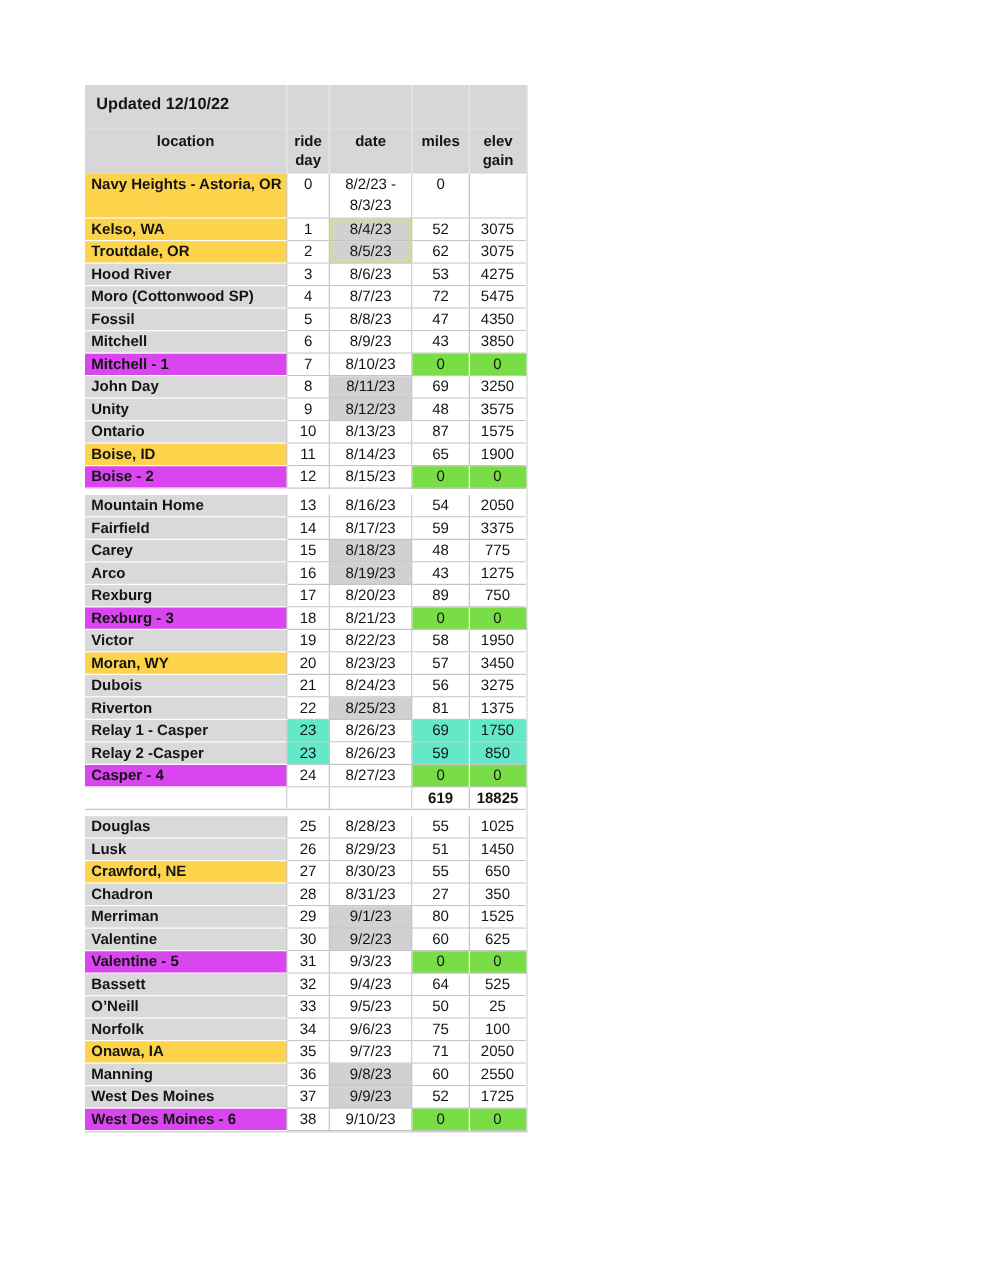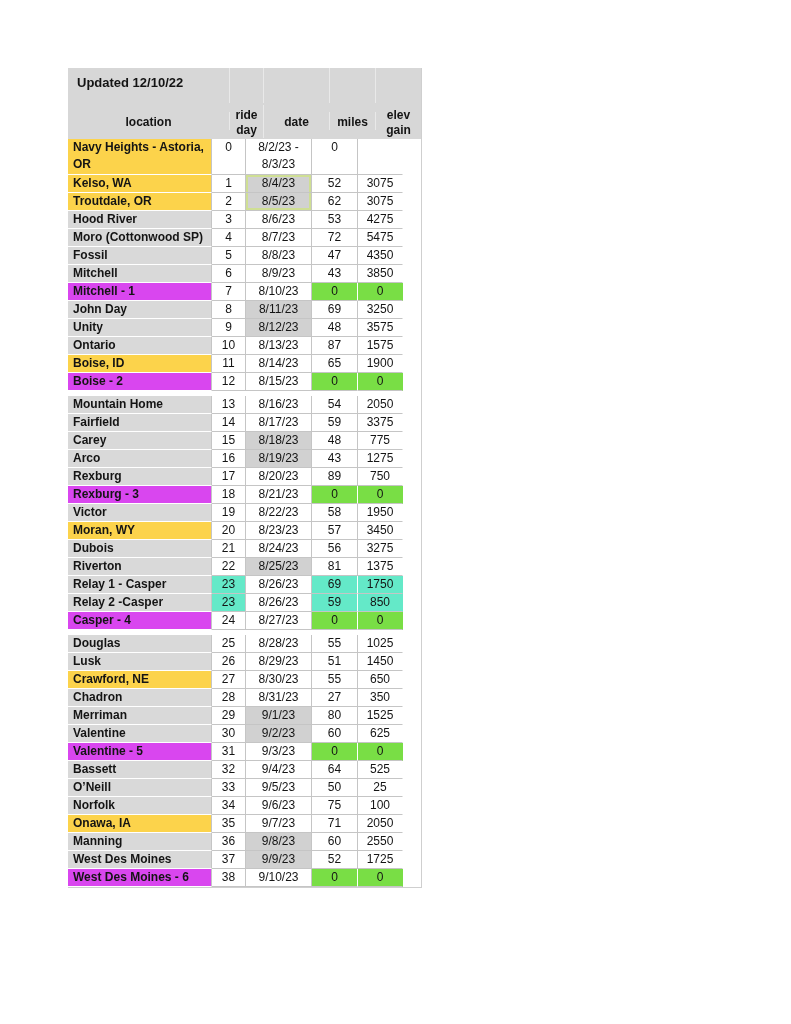--- a/index.html
+++ b/index.html
@@ -15,42 +15,42 @@
   }
   
   .hrow { display:flex; background:#d7d7d7; }
   .hcell { box-sizing:border-box; border-right:1px solid #e9e9e9; }
   .hcell:last-child { border-right:none; }
   .title-row { height:35px; }
   .title-row .hcell { height:35px; }
   .title-text {
     font-size:13px; font-weight:700; padding:7px 0 0 9px; white-space:nowrap;
   }
-  .colhead-row { height:36px;align-items:center; }
+  .colhead-row { height:36px; }
   .colhead-row .hcell {
     font-size:12px; font-weight:700; text-align:center;
     padding-top:3px; line-height:15px; white-space:pre-line;
   }
   
   .w-loc  { width:162px; }
   .w-day  { width:34px; }
   .w-date { width:66px; }
   .w-mi   { width:46px; }
   .w-el   { width:45px; }
   
   .row { display:flex; }
   .cell {
     box-sizing:border-box; height:18px; line-height:17px; font-size:12px;
     text-align:center; border-right:1px solid #c5c5c5; border-bottom:1px solid #c5c5c5;
     background:#ffffff; overflow:hidden;
   }
   .cell:last-child { border-right:1px solid transparent;text-align:center; }
   .row.tall .cell { height:36px; }
   .cell.loc {
-    width:144px; text-align:left; padding-left:5px; font-weight:700;
+    width:162px; text-align:left; padding-left:5px; font-weight:700;
     background:#d9d9d9; border-bottom:1px solid #ffffff; border-right:1px solid #c5c5c5;
   }
   .cell.loc.yellow { background:#fcd34b; }
   .cell.loc.blue   { background:#d946ef; }
   .cell.loc.none   { background:#ffffff; border-bottom:1px solid #c5c5c5; font-weight:400; }
   .cell.day  { width:34px; }
   .cell.date { width:66px; white-space:pre-line; line-height:17px;text-align:center; }
   .cell.mi   { width:46px; }
   .cell.el   { width:45px; }
   .cell.date.gray { background:#d1d1d1; }
@@ -263,20 +263,27 @@
         <div class="cell mi cyan">59</div>
         <div class="cell el cyan">850</div>
       </div>
       <div class="row">
         <div class="cell loc blue">Casper - 4</div>
         <div class="cell day ">24</div>
         <div class="cell date ">8/27/23</div>
         <div class="cell mi green">0</div>
         <div class="cell el green">0</div>
       </div>
+      <div class="row totals">
+        <div class="cell loc none"></div>
+        <div class="cell day"></div>
+        <div class="cell date"></div>
+        <div class="cell mi">619</div>
+        <div class="cell el">18825</div>
+      </div>
       <div class="gap"></div>
       <div class="row">
         <div class="cell loc ">Douglas</div>
         <div class="cell day ">25</div>
         <div class="cell date ">8/28/23</div>
         <div class="cell mi ">55</div>
         <div class="cell el ">1025</div>
       </div>
       <div class="row">
         <div class="cell loc ">Lusk</div>

